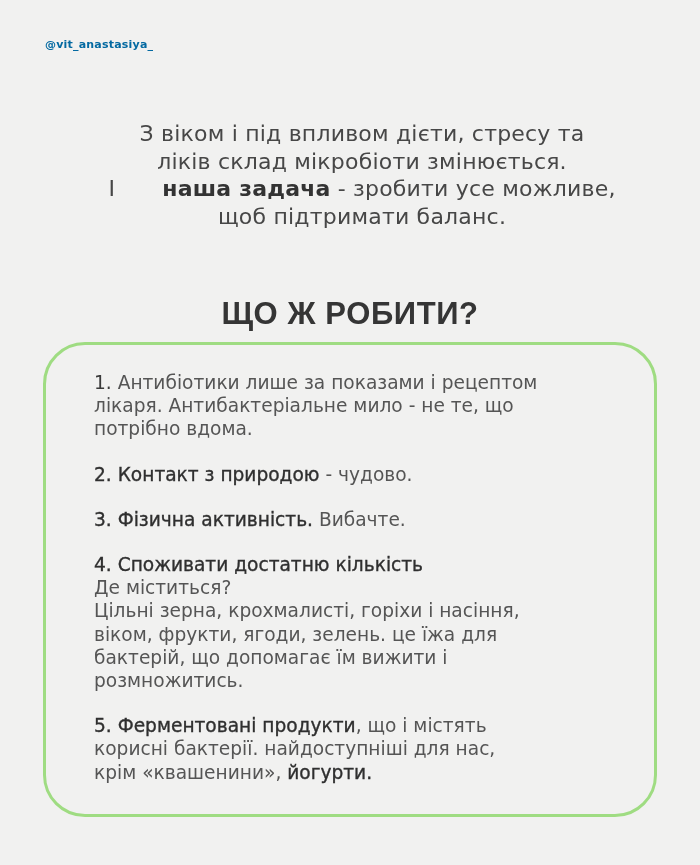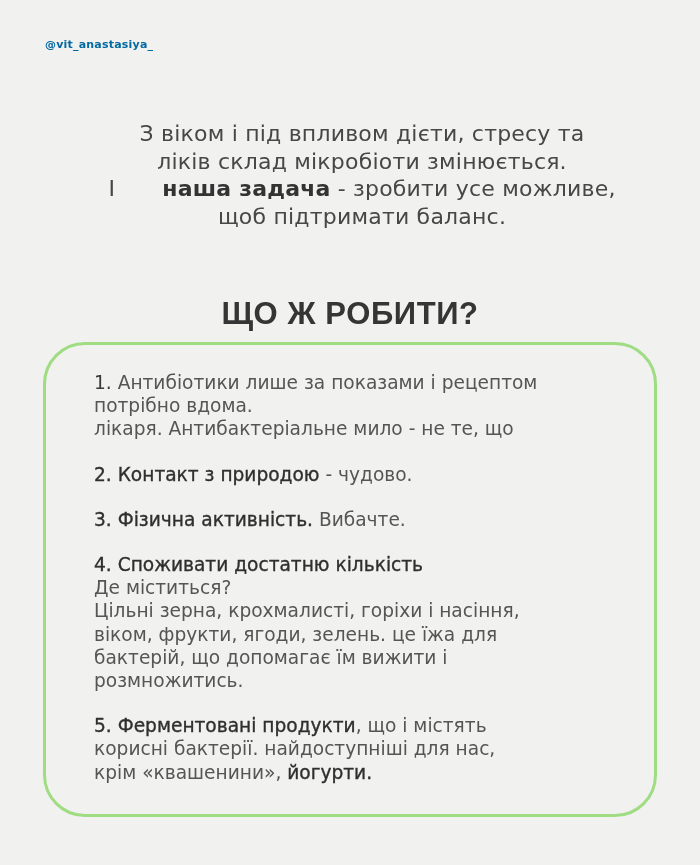--- a/index.html
+++ b/index.html
@@ -92,22 +92,22 @@
   <span class="line">щоб підтримати баланс.</span>
 </div>
 
 <h1 class="heading">ЩО Ж РОБИТИ?</h1>
 
 <div class="box"></div>
 
 <ol class="list">
   <li>
     <span class="line"><span class="num">1.</span><span> Антибіотики лише за показами і рецептом</span></span>
+    <span class="line">лікаря. Антибактеріальне мило - не те, що</span>
     <span class="line">потрібно вдома.</span>
-    <span class="line">лікаря. Антибактеріальне мило - не те, що</span>
   </li>
   <li>
     <span class="line"><b>2.</b><b> Контакт з природою</b><span> - чудово.</span></span>
   </li>
   <li>
     <span class="line"><b>3.</b><b> Фізична активність.</b><span> Вибачте.</span></span>
   </li>
   <li>
     <span class="line"><b>4.</b><b> Споживати достатню кількість</b></span>
     <span class="line">Де міститься?</span>

